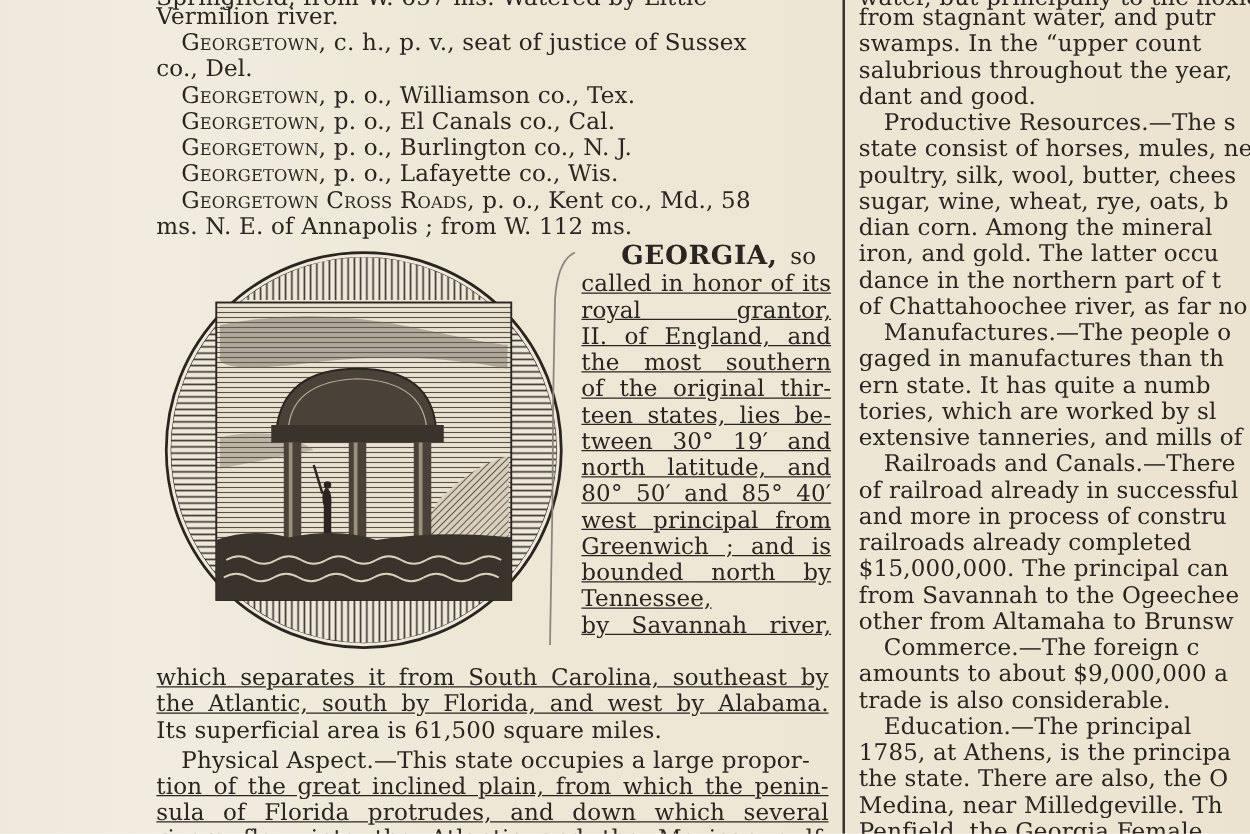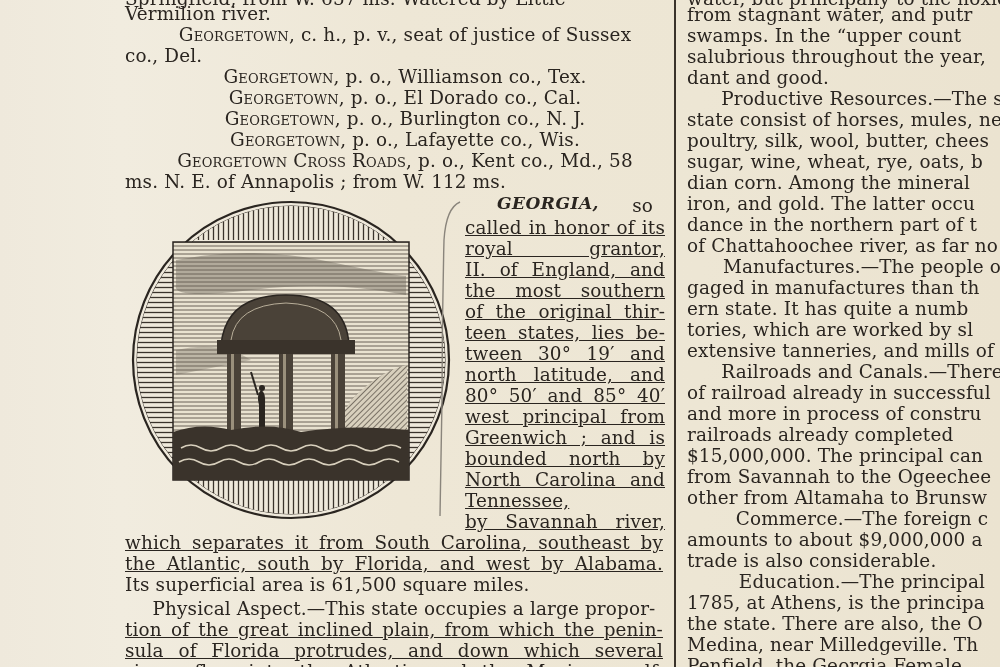--- a/index.html
+++ b/index.html
@@ -5,44 +5,44 @@
   html, body { margin:0; padding:0; }
   body {
     width:1000px; height:667px; overflow:hidden; position:relative;
     background: linear-gradient(90deg, #efe9dc 0%, #f1ecdf 12%, #eee7d6 40%, #ede6d4 70%, #ebe3d0 100%);
     font-family: "DejaVu Serif", "Liberation Serif", serif;
     color:#2a2520;
   }
   .col { position:absolute; font-size:18.4px; line-height:21px; letter-spacing:0.15px; }
   .line { white-space:nowrap; height:21px; }
   .just { text-align:justify; text-align-last:justify; white-space:normal; height:21px; overflow:hidden;text-decoration:underline; }
-  .indent { padding-left:20px;text-align:center; }
+  .indent { padding-left:20px; }
   .sc { font-variant:small-caps; }
   .it { }
   .partial { position:absolute; top:-12px; white-space:nowrap; overflow:hidden; }
   #left { left:125px; top:0; width:540px; }
   #right { left:687px; top:0; width:330px; }
   .divider { position:absolute; left:674px; top:0; width:1.5px; height:667px; background:#3a332b; }
   #seal { position:absolute; left:131px; top:200px; width:320px; height:320px; }
   #geo-block { position:absolute; left:465px; top:195px; width:200px; }
-  .geo-title { font-weight:bold; font-size:17px; letter-spacing:0.5px;font-style:italic; }
+  .geo-title { font-weight:bold; font-size:21px; letter-spacing:0.5px; }
   .pencil { position:absolute; left:432px; top:200px; width:30px; height:320px; }
 </style>
 </head>
 <body>
 
 <div id="left" class="col">
   <div class="partial" style="left:0;">Springfield, from W. 657 ms. Watered by Little</div>
 
   <div style="position:absolute; top:3px; left:0; width:540px;">
     <div class="line"><span>Vermilion river.</span></div>
     <div class="line indent"><span class="sc">Georgetown</span><span>, c. h., p. v., seat of justice of Sussex</span></div>
     <div class="line"><span>co., Del.</span></div>
     <div class="line indent"><span class="sc">Georgetown</span><span>, p. o., Williamson co., Tex.</span></div>
-    <div class="line indent"><span class="sc">Georgetown</span><span>, p. o., El Dorado co., Cal.</span></div>
+    <div class="line indent"><span class="sc">Georgetown</span><span>, p. o., El Canals co., Cal.</span></div>
     <div class="line indent"><span class="sc">Georgetown</span><span>, p. o., Burlington co., N. J.</span></div>
     <div class="line indent"><span class="sc">Georgetown</span><span>, p. o., Lafayette co., Wis.</span></div>
     <div class="line indent"><span class="sc">Georgetown Cross Roads</span><span>, p. o., Kent co., Md., 58</span></div>
     <div class="line"><span>ms. N. E. of Annapolis ; from W. 112 ms.</span></div>
   </div>
 
   <div style="position:absolute; top:532px; left:0; width:538px;">
     <div class="just">which separates it from South Carolina, southeast by</div>
     <div class="just">the Atlantic, south by Florida, and west by Alabama.</div>
     <div class="line">Its superficial area is 61,500 square miles.</div>
@@ -117,21 +117,20 @@
   <div class="just">II. of England, and</div>
   <div class="just">the most southern</div>
   <div class="just">of the original thir-</div>
   <div class="just">teen states, lies be-</div>
   <div class="just">tween 30° 19′ and 35°</div>
   <div class="just">north latitude, and</div>
   <div class="just">80° 50′ and 85° 40′</div>
   <div class="just">west principal from</div>
   <div class="just">Greenwich ; and is</div>
   <div class="just">bounded north by</div>
-  <div class="just">North Carolina and</div>
   <div class="just">Tennessee, northeast</div>
   <div class="just">by Savannah river,</div>
 </div>
 
 <div class="divider"></div>
 
 <div id="right" class="col">
   <div class="partial" style="left:0;">water, but principally to the noxious</div>
   <div style="position:absolute; top:4px; left:0; width:330px;">
     <div class="line">from stagnant water, and putr</div>

